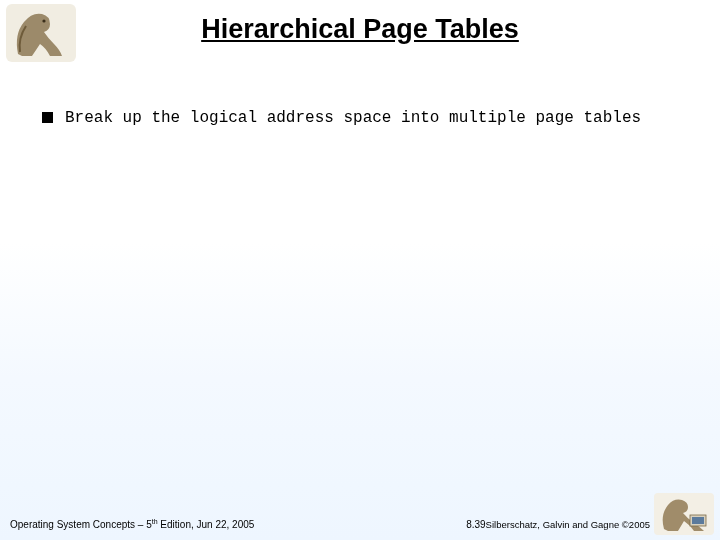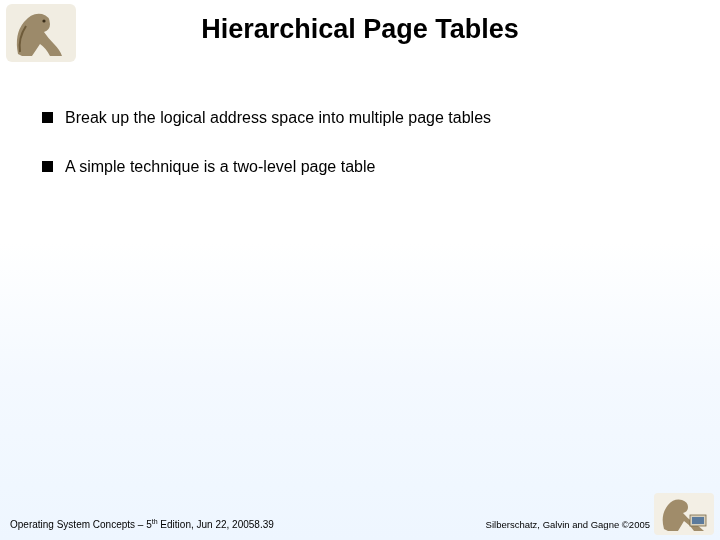--- a/index.html
+++ b/index.html
@@ -32,20 +32,21 @@
   }
   .title {
     position: absolute;
     top: 14px;
     left: 0;
     width: 720px;
     text-align: center;
     font-size: 27px;
     font-weight: bold;
     color: #000;
+    text-decoration: underline;
   }
   .content {
     position: absolute;
     top: 108px;
     left: 42px;
     right: 42px;
   }
   .bullet-row {
     display: flex;
     align-items: flex-start;
@@ -56,40 +57,41 @@
     height: 11px;
     background: #000;
     flex: 0 0 11px;
     margin-top: 4px;
     margin-right: 12px;
   }
   .bullet-text {
     font-size: 16px;
     color: #000;
     line-height: 1.3;
+    font-family: Liberation Mono, monospace;
   }
   .footer {
     position: absolute;
     bottom: 10px;
     left: 10px;
     right: 70px;
     display: flex;
     align-items: flex-end;
     font-size: 10px;
     color: #000;
   }
   .footer-left {
     flex: 0 0 auto;
   }
   .footer-left sup {
     font-size: 7px;
   }
   .footer-center {
     flex: 1 1 auto;
-    text-align: left;
+    text-align: right;
   }
   .footer-right {
     flex: 0 0 auto;
     text-align: center;
     font-size: 9.5px;
   }
 </style>
 </head>
 <body>
 
@@ -102,24 +104,20 @@
     <path d="M 14 48 Q 12 34 20 22" stroke="#6e5b3a" stroke-width="2" fill="none"></path>
   </svg>
 
   <div class="title">Hierarchical Page Tables</div>
 
   <div class="content">
     <div class="bullet-row">
       <div class="bullet-box"></div>
       <div class="bullet-text">Break up the logical address space into multiple page tables</div>
     </div>
-    <div class="bullet-row">
-      <div class="bullet-box"></div>
-      <div class="bullet-text">A simple technique is a two-level page table</div>
-    </div>
   </div>
 
   <div class="footer">
     <div class="footer-left">
       <span>Operating System Concepts – 5</span><sup>th</sup><span> Edition, Jun 22, 2005</span>
     </div>
     <div class="footer-center">8.39</div>
     <div class="footer-right">Silberschatz, Galvin and Gagne ©2005</div>
   </div>
 

